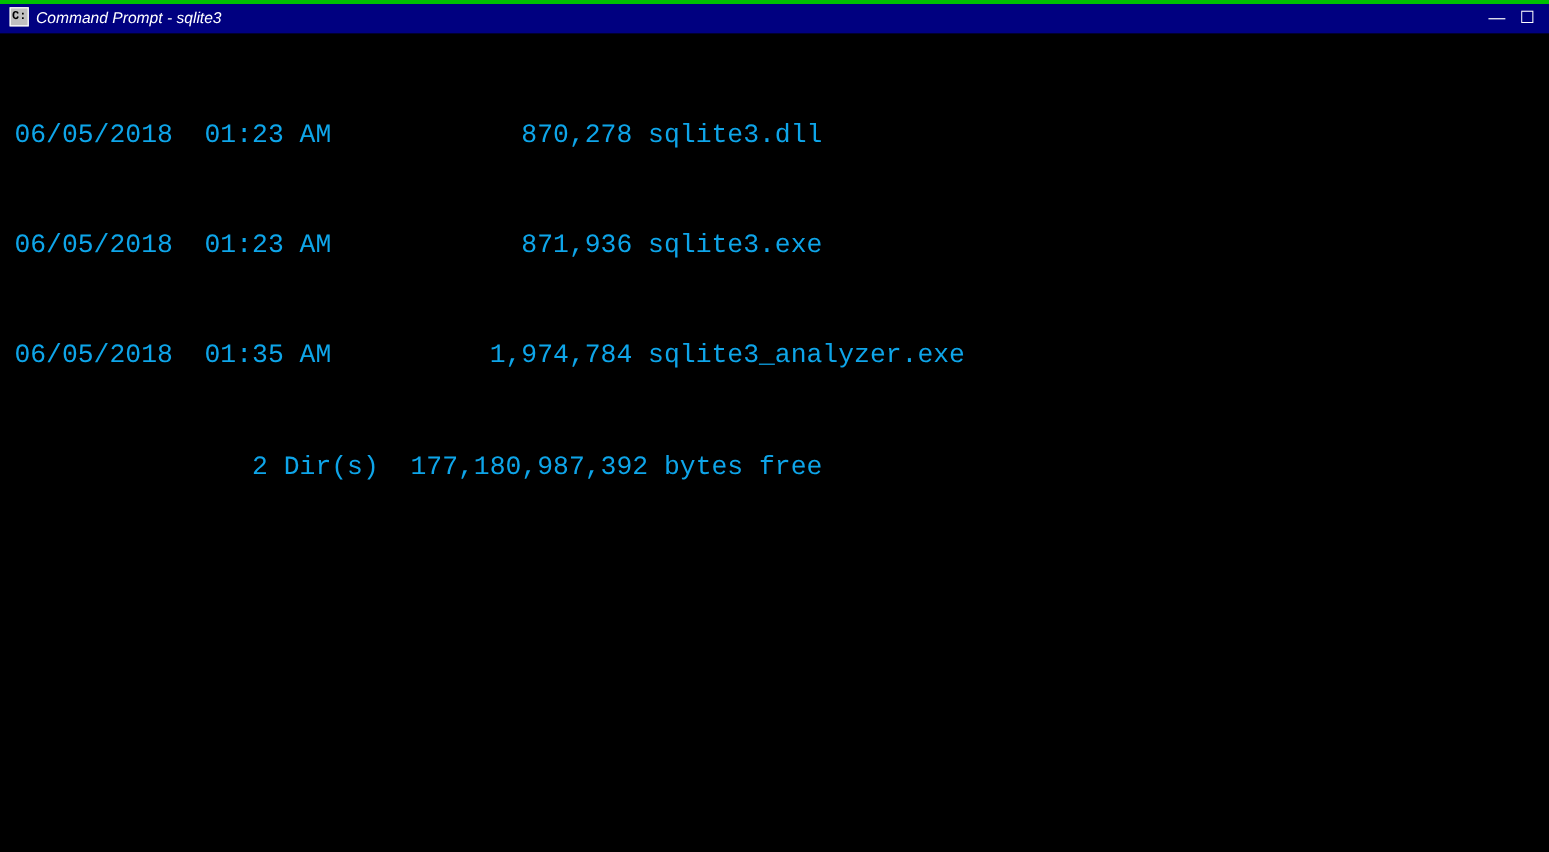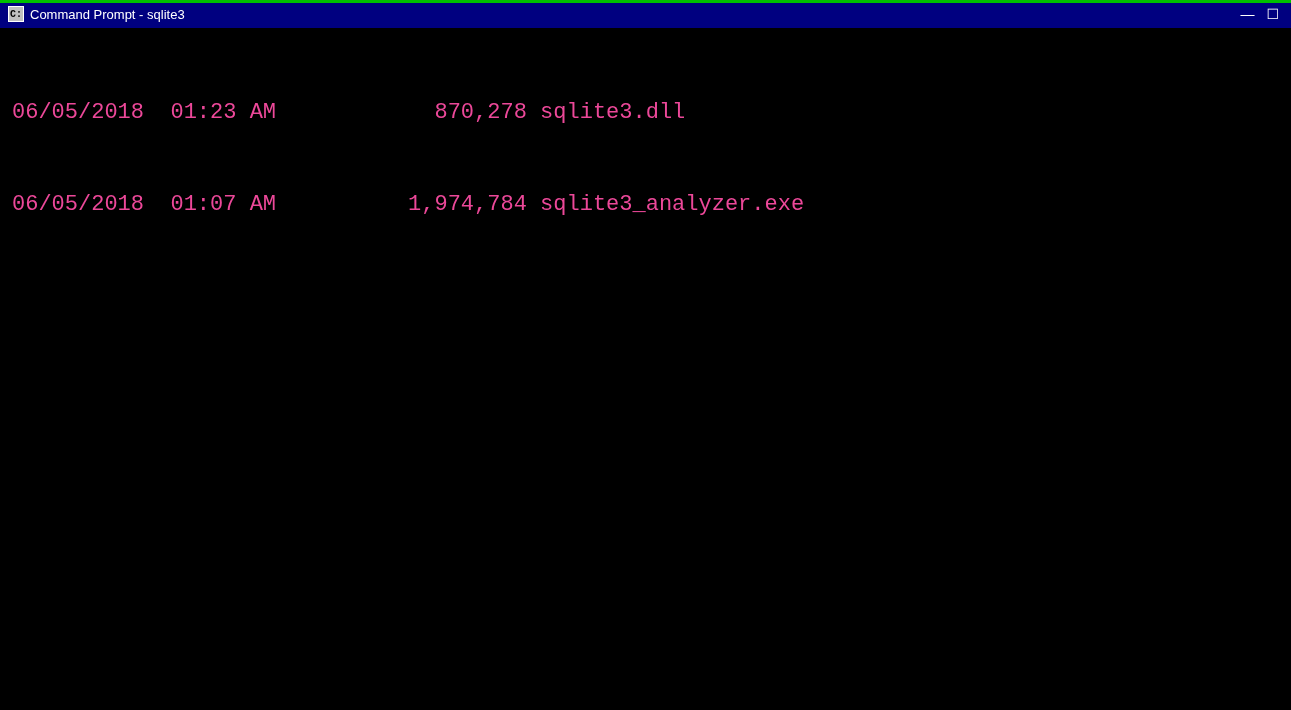--- a/index.html
+++ b/index.html
@@ -41,39 +41,40 @@
       font-size: 10px;
       font-weight: bold;
       color: #000;
       border: 1px solid #fff;
     }
 
     .title-bar-title {
       color: #fff;
       font-size: 13px;
       font-family: 'Segoe UI', Arial, sans-serif;
+      font-style: italic;
     }
 
     .title-bar-controls {
       display: flex;
       align-items: center;
       gap: 4px;
     }
 
     .title-bar-btn {
       color: #fff;
       font-size: 14px;
       cursor: pointer;
       padding: 0 4px;
       font-family: 'Segoe UI', Arial, sans-serif;
     }
 
     .console {
       background: #000;
-      color: #ec4899;
+      color: #0ea5e9;
       font-size: 22px;
       line-height: 1.4;
       padding: 8px 12px;
       height: calc(710px - 28px);
       overflow: hidden;
       white-space: pre;
     }
 
     .line {
       display: block;
@@ -101,21 +102,23 @@
     <span class="title-bar-title">Command Prompt - sqlite3</span>
   </div>
   <div class="title-bar-controls">
     <span class="title-bar-btn">—</span>
     <span class="title-bar-btn">☐</span>
   </div>
 </div>
 
 <div class="console">
   <span class="line">06/05/2018  01:23 AM            870,278 sqlite3.dll</span>
-  <span class="line">06/05/2018  01:07 AM          1,974,784 sqlite3_analyzer.exe</span>
+  <span class="line">06/05/2018  01:23 AM            871,936 sqlite3.exe</span>
+  <span class="line">06/05/2018  01:35 AM          1,974,784 sqlite3_analyzer.exe</span>
+  <span class="line">               2 Dir(s)  177,180,987,392 bytes free</span>
   <span class="line"> </span>
   
   
   
   
   
   
   
   
   

